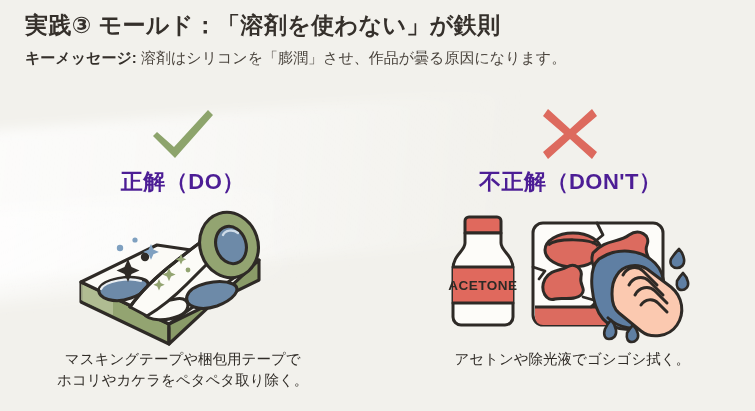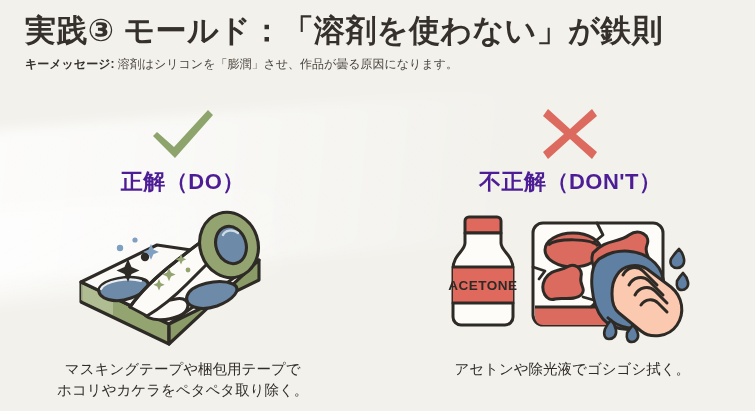--- a/index.html
+++ b/index.html
@@ -49,31 +49,31 @@
   }
 
   
   .header {
     position: absolute;
     left: 25px;
     top: 12px;
     width: 710px;
   }
   .title {
-    font-size: 31px;
+    font-size: 23px;
     font-weight: 700;
     color: #35302b;
     letter-spacing: 0.4px;
     line-height: 1.2;
     margin: 0;
     white-space: nowrap;
   }
   .subtitle {
     margin: 8px 0 0 0;
-    font-size: 12px;
+    font-size: 15px;
     color: #4a443d;
     line-height: 1.3;
     white-space: nowrap;
   }
   .subtitle .key-label {
     font-weight: 700;
     color: #35302b;
   }
 
   
@@ -110,21 +110,20 @@
 
   .illus {
     margin-top: 12px;
     height: 140px;
     display: flex;
     align-items: center;
     justify-content: flex-start;
   }
 
   .caption {
-    margin-top: 10px;
     font-size: 14.5px;
     line-height: 1.45;
     color: #302c27;
     text-align: center;
     font-weight: 500;
     white-space: pre-line;
   }
   .col-do .caption { transform: translateX(-6px); }
   .col-dont .caption { transform: translateX(6px); }
   .col-do .illus { transform: translateX(-8px); }

